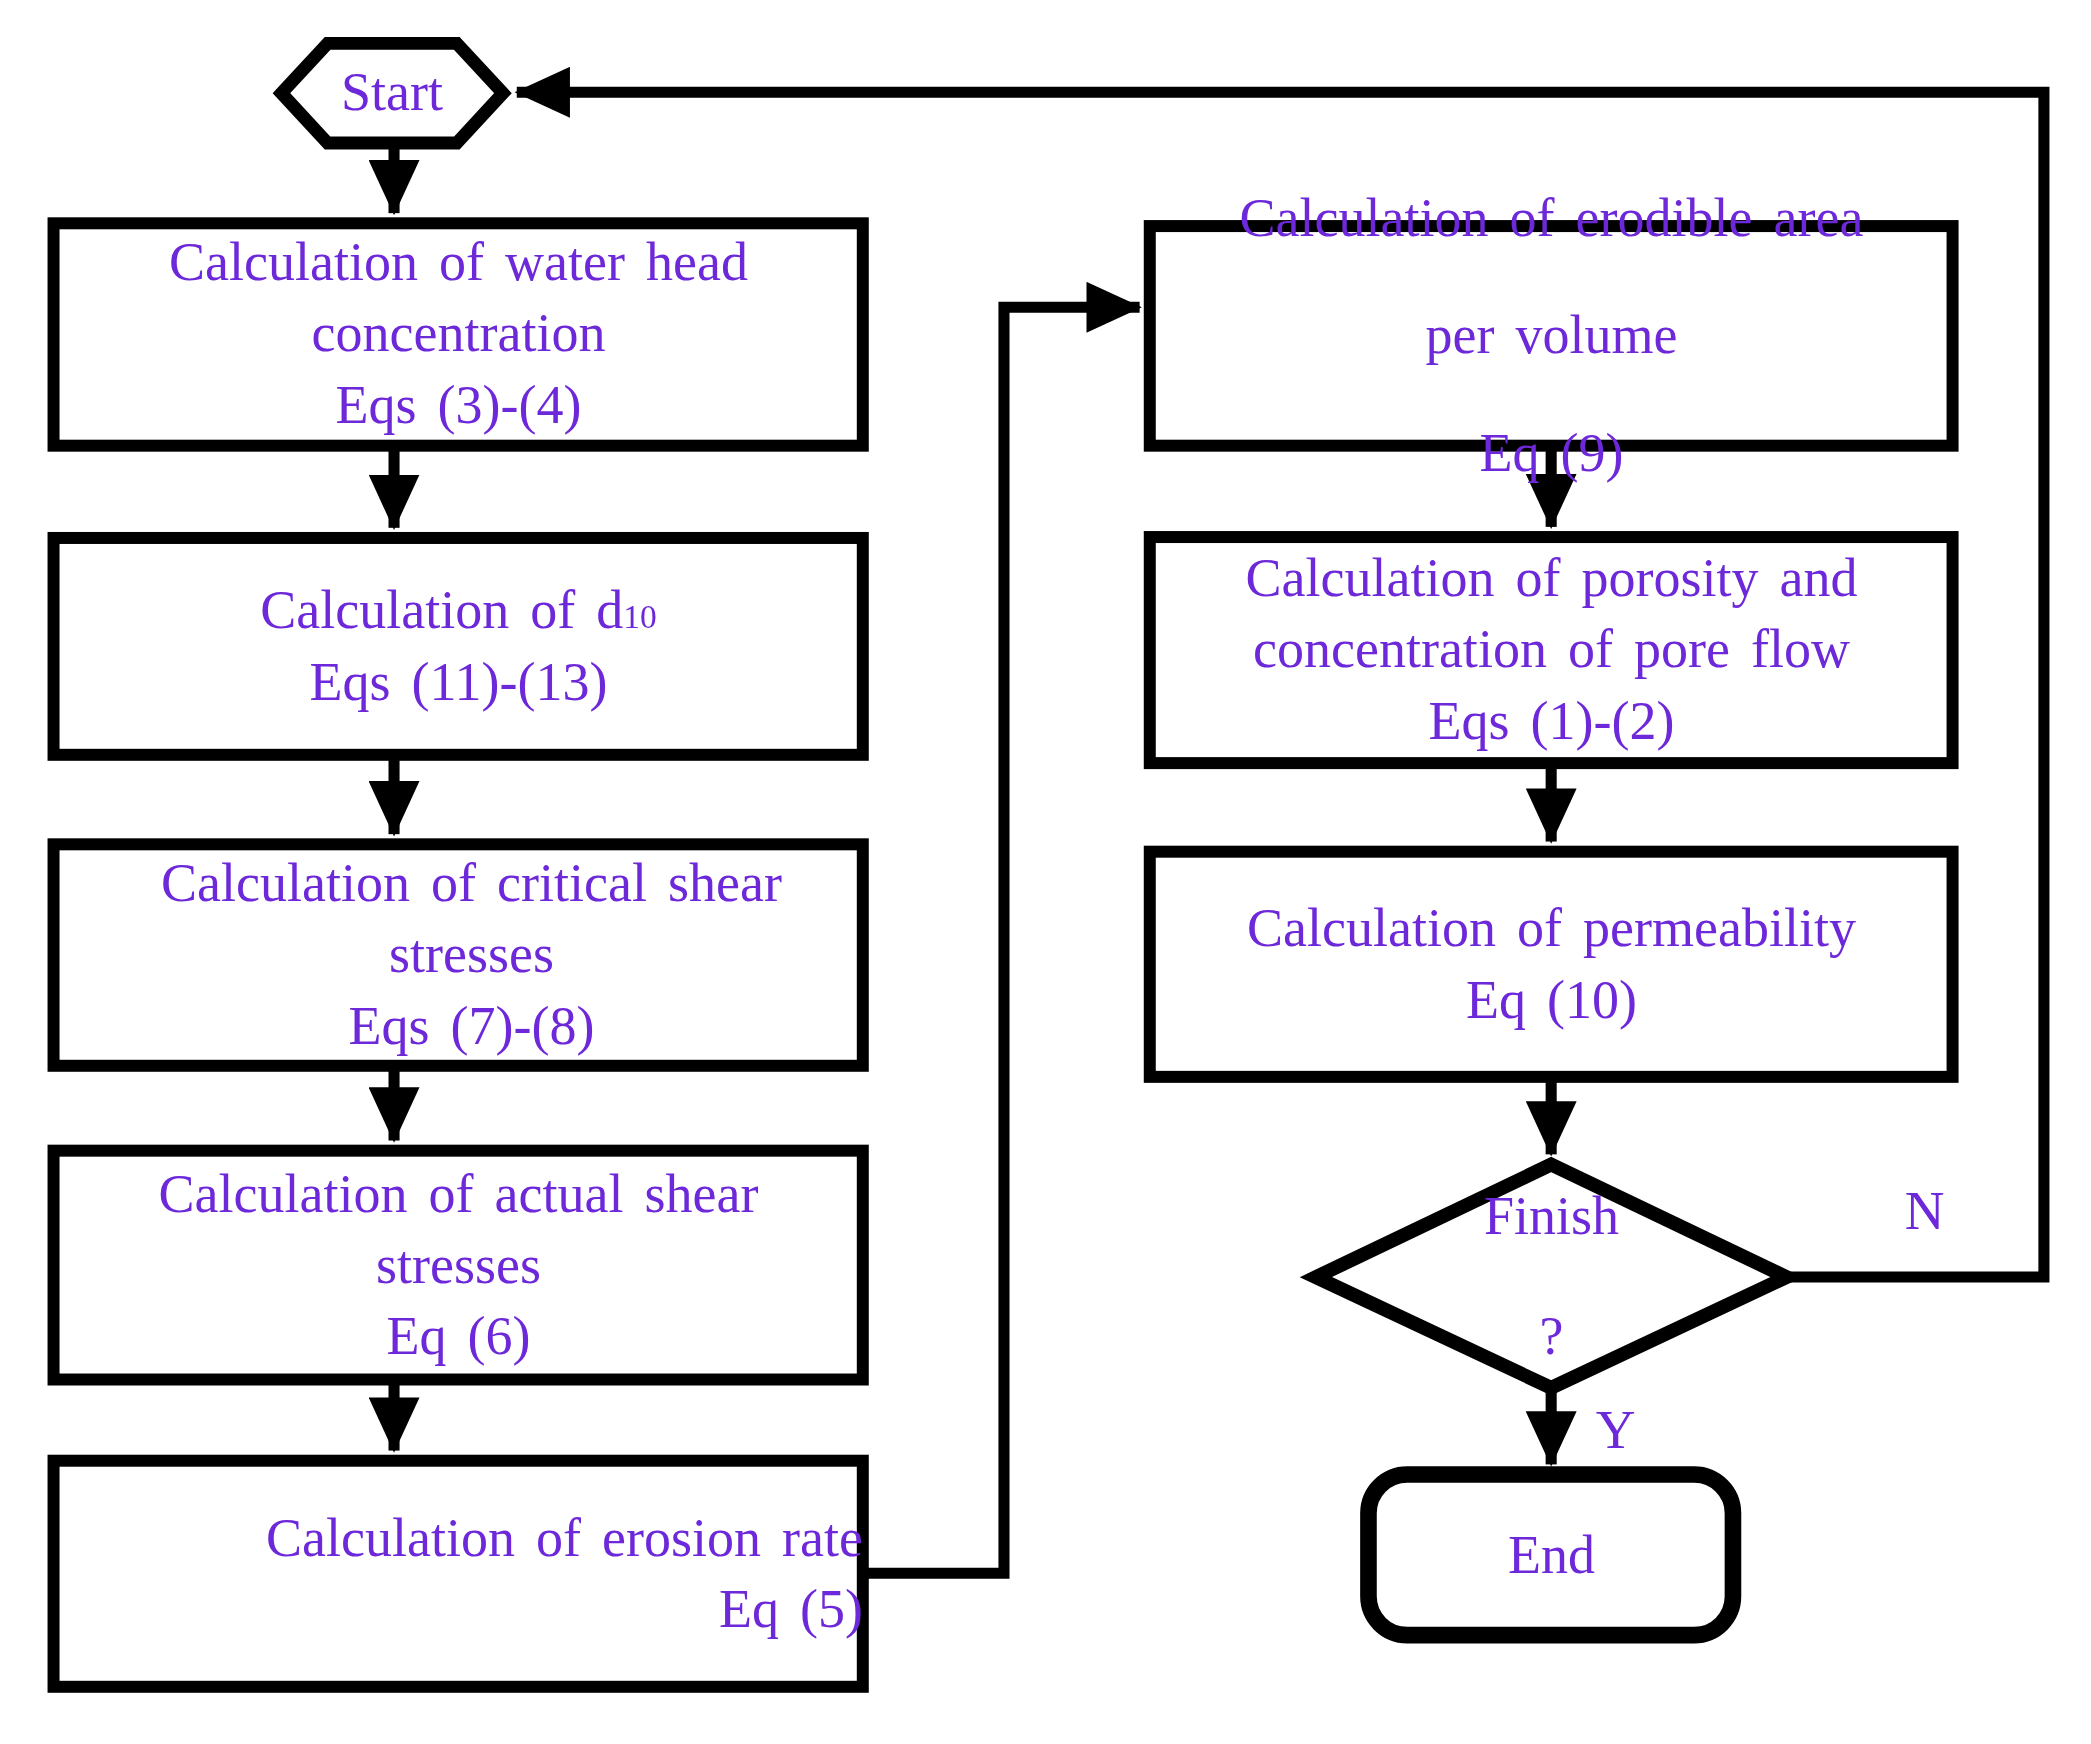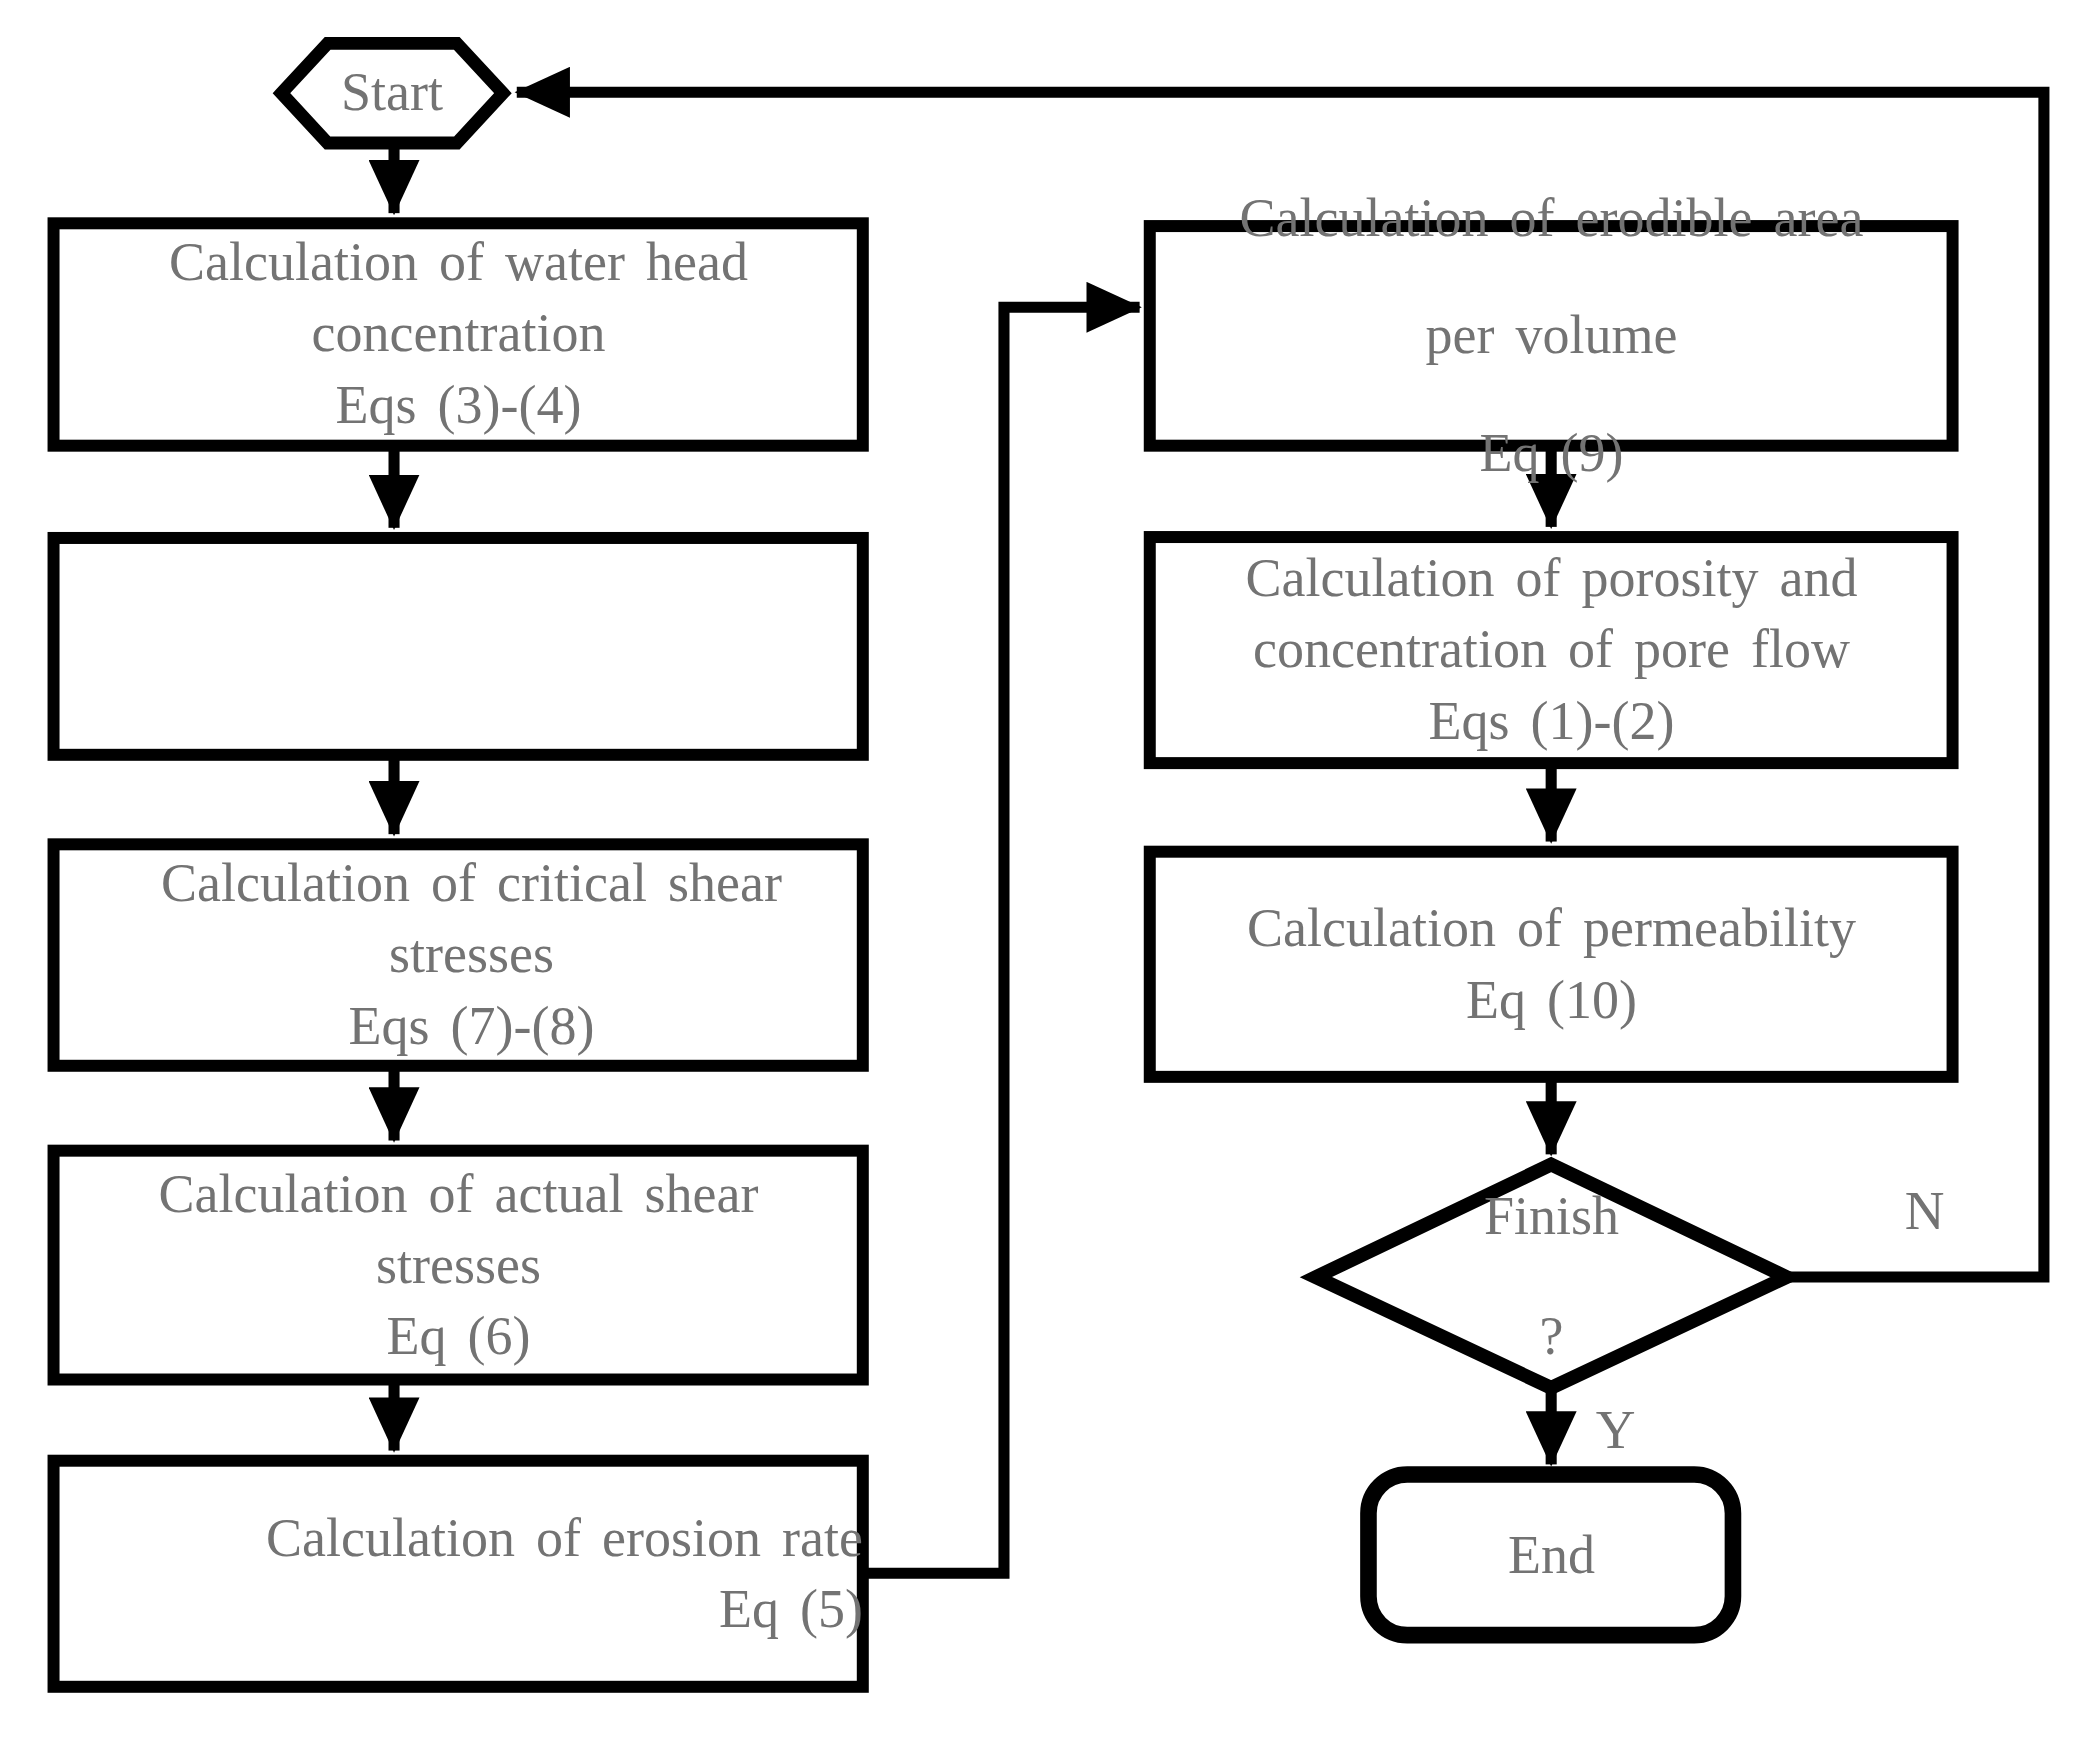--- a/index.html
+++ b/index.html
@@ -1,20 +1,20 @@
 <!DOCTYPE html>
 <html style="font-size:14.8px"><head>
 <meta charset="utf-8">
 <style>
   html,body{margin:0;padding:0;background:#ffffff;}
   .canvas{
     position:relative;
     width:2091px;height:1744px;
     background:#ffffff;
-    color:#737373;
+    color:#6d28d9;
     font-family:"Liberation Serif","DejaVu Serif",serif;
     overflow:hidden;
   }
   .canvas svg{position:absolute;left:0;top:0;}
   .label{
     position:absolute;
     display:flex;flex-direction:column;
     align-items:center;justify-content:center;
     text-align:center;
     font-size:54px;
@@ -69,20 +69,24 @@
   </svg>
 
   <div class="label" style="left:281px;top:43px;width:222px;height:100px;">Start</div>
 
   <div class="label" style="left:54px;top:223px;width:809px;height:222px;">
     <div>Calculation of water head</div>
     <div>concentration</div>
     <div>Eqs (3)-(4)</div>
   </div>
 
+  <div class="label" style="left:54px;top:538px;width:809px;height:217px;">
+    <div><span>Calculation of d</span><span class="sub">10</span></div>
+    <div>Eqs (11)-(13)</div>
+  </div>
 
   <div class="label" style="left:67px;top:844px;width:809px;height:222px;">
     <div>Calculation of critical shear</div>
     <div>stresses</div>
     <div>Eqs (7)-(8)</div>
   </div>
 
   <div class="label" style="left:54px;top:1151px;width:809px;height:229px;">
     <div>Calculation of actual shear</div>
     <div>stresses</div>

